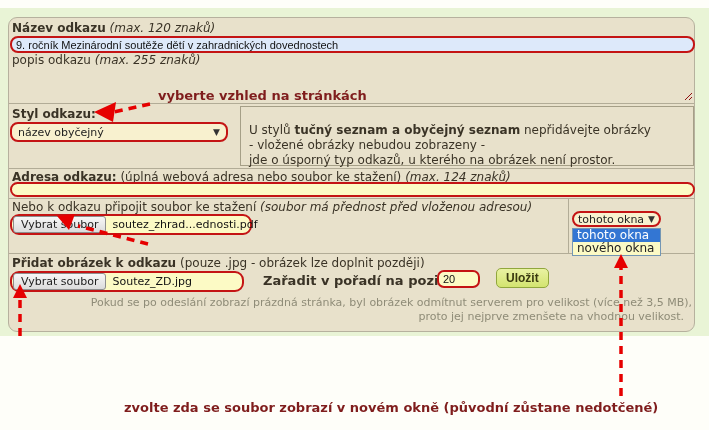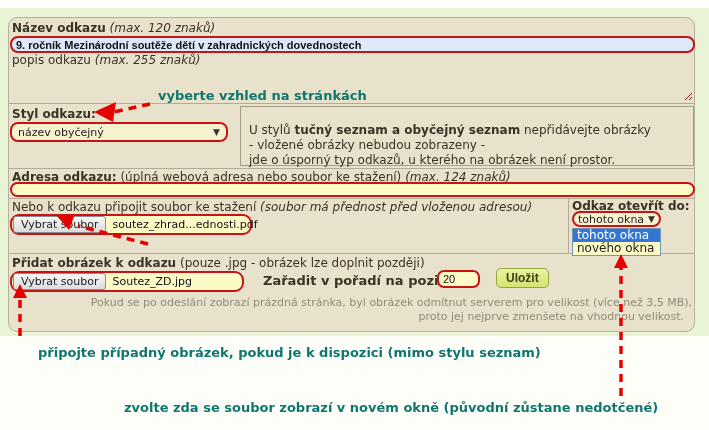--- a/index.html
+++ b/index.html
@@ -13,21 +13,21 @@
   .hline{position:absolute;height:1px;background:#b2ac97;}
   .vline{position:absolute;width:1px;background:#b2ac97;}
 
   .abs{position:absolute;}
   .lbl{font-size:12px;color:#3a3326;white-space:nowrap;}
   .b{font-weight:bold;}
   .i{font-style:italic;}
 
   .inp{position:absolute;box-sizing:border-box;font-size:11px;color:#111;
        padding:1px 4px;white-space:nowrap;overflow:hidden;}
-  .inp-blue{background:#dde9fa;border:2px solid #c41414;border-radius:8px;font-weight:bold;}
+  .inp-blue{background:#dde9fa;border:2px solid #c41414;border-radius:8px;}
   .inp-yel{background:#fcfac5;border:2px solid #c41414;border-radius:8px;}
 
   .txtarea{position:absolute;box-sizing:border-box;background:#fcfac5;border:1px solid #8f1010;
            font-family:"DejaVu Sans Mono","Liberation Mono",monospace;font-size:11px;color:#111;
            padding:2px 4px;resize:none;outline:none;}
 
   .selectbox{position:absolute;box-sizing:border-box;background:#f8f1cf;border:2px solid #c41414;
              border-radius:8px;display:flex;align-items:center;justify-content:space-between;
              font-size:11px;color:#222;padding:0 6px;cursor:default;}
   .sel-arrow{font-size:9px;color:#333;}
@@ -45,21 +45,21 @@
   .dd-row{font-size:12px;padding:0 4px;height:13px;line-height:13px;white-space:nowrap;}
   .dd-row.hl{background:#3376d3;color:#fff;}
   .dd-row.plain{color:#222;}
 
   .savebtn{position:absolute;box-sizing:border-box;background:linear-gradient(#e9f2a2,#d3e470);
            border:1px solid #91a73d;border-radius:5px;font-size:12px;font-weight:bold;color:#3a3a10;
            padding:2px 9px;white-space:nowrap;}
 
   .graynote{position:absolute;font-size:11px;color:#8f8c78;text-align:right;white-space:nowrap;}
 
-  .annot{position:absolute;font-size:13px;font-weight:bold;color:#0f766e;white-space:nowrap;z-index:9;}
+  .annot{position:absolute;font-size:13px;font-weight:bold;color:#7f1d1d;white-space:nowrap;z-index:9;}
 
   svg.arrows{position:absolute;left:0;top:0;z-index:8;pointer-events:none;}
 
   .resize-handle{position:absolute;right:2px;bottom:2px;width:10px;height:10px;}
 </style>
 </head>
 <body>
 
 <div id="screen">
 
@@ -107,21 +107,20 @@
 
   <div class="abs lbl" style="left:12px;top:200px;">
     <span>Nebo k odkazu připojit soubor ke stažení </span>
     <span class="i">(soubor má přednost před vloženou adresou)</span>
   </div>
   <div class="filewrap" style="left:10px;top:214px;width:242px;height:21px;">
     <span class="filebtn">Vybrat soubor</span>
     <span class="filename">soutez_zhrad...ednosti.pdf</span>
   </div>
 
-  <div class="abs lbl b" style="left:572px;top:199px;">Odkaz otevřít do:</div>
   <div class="selectbox" style="left:572px;top:211px;width:89px;height:16px;padding:0 4px;">
     <span>tohoto okna</span>
     <span class="sel-arrow">▼</span>
   </div>
   <div class="dropdown" style="left:572px;top:228px;width:89px;">
     <div class="dd-row hl">tohoto okna</div>
     <div class="dd-row plain">nového okna</div>
   </div>
 
   <div class="abs lbl" style="left:12px;top:256px;">
@@ -134,21 +133,20 @@
   </div>
 
   <div class="abs lbl b" style="left:263px;top:273px;font-size:13px;">Zařadit v pořadí na pozici:</div>
   <input class="inp inp-yel" style="left: 437px; top: 270px; width: 43px; height: 18px; border-radius: 7px;" value="20">
   <button class="savebtn" style="left:496px;top:268px;">Uložit</button>
 
   <div class="graynote" style="right:17px;top:296px;">Pokud se po odeslání zobrazí prázdná stránka, byl obrázek odmítnut serverem pro velikost (více než 3,5 MB),</div>
   <div class="graynote" style="right:25px;top:310px;">proto jej nejprve zmenšete na vhodnou velikost.</div>
 
   <div class="annot" style="left:158px;top:88px;">vyberte vzhled na stránkách</div>
-  <div class="annot" style="left:38px;top:345px;">připojte případný obrázek, pokud je k dispozici (mimo stylu seznam)</div>
   <div class="annot" style="left:124px;top:400px;">zvolte zda se soubor zobrazí v novém okně (původní zůstane nedotčené)</div>
 
   <svg class="arrows" width="709" height="430">
     <g stroke="#e60000" stroke-width="3.5" stroke-dasharray="8 6" fill="none">
       <path d="M150,104 L114,112"></path>
       <path d="M148,244 L78,226"></path>
       <path d="M20,336 L20,298"></path>
       <path d="M621,396 L621,268"></path>
     </g>
     <g fill="#e60000" stroke="none">

